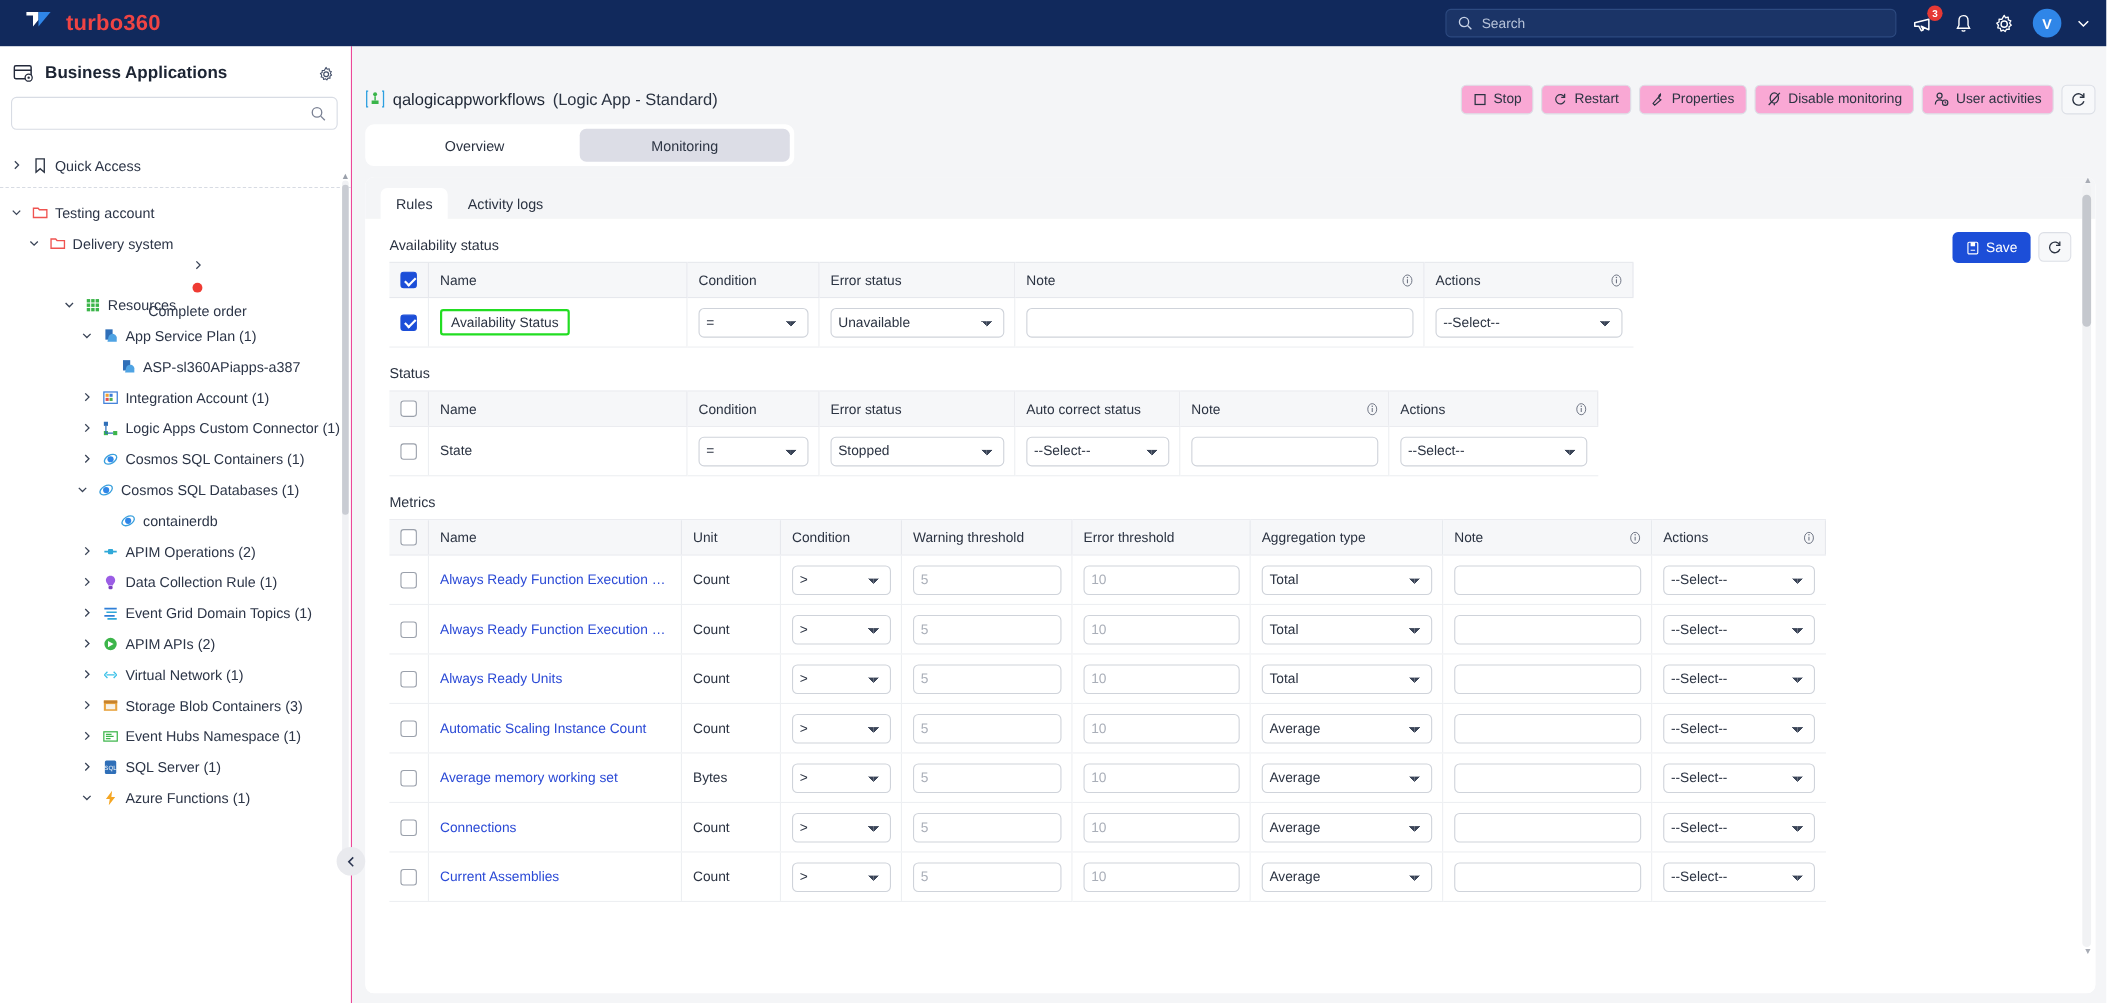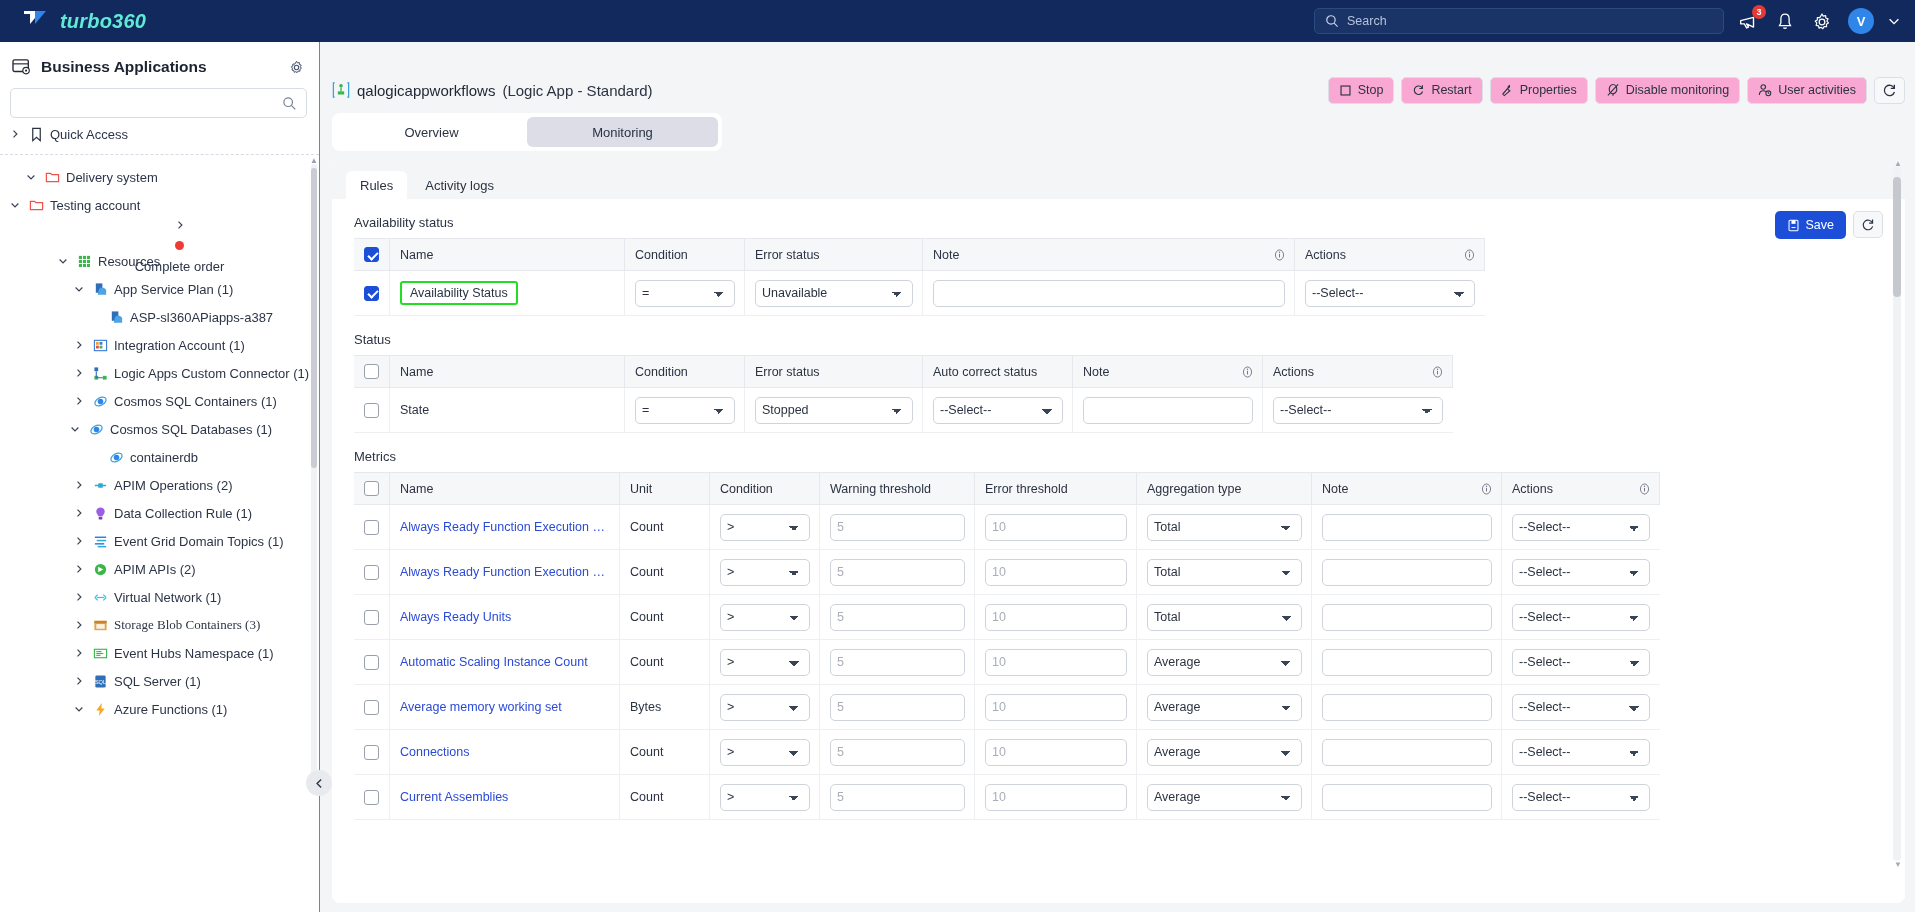--- a/index.html
+++ b/index.html
@@ -9,21 +9,21 @@
     background: #ffffff; overflow: hidden;
   }
   body { position: relative; }
 
   
   .topbar {
     height: 42px; background: #11295c; display: flex; align-items: center;
     padding: 0 14px; position: relative; z-index: 50;
   }
   .brand { display: flex; align-items: center; gap: 12px; padding-left: 8px; }
-  .brand-name { color: #5eead4; font-size: 20px; font-weight: bold; letter-spacing: .2px; font-style: italic; }
+  .brand-name { color: #ef4444; font-size: 20px; font-weight: bold; letter-spacing: .2px; }
   .topbar-right { margin-left: auto; display: flex; align-items: center; gap: 13px; }
   .search-box {
     width: 410px; height: 26px; background: #1b3467; border: 1px solid #2d4a80;
     border-radius: 5px; display: flex; align-items: center; gap: 8px; padding: 0 10px;
   }
   .search-box .ph { color: #b6c2d8; font-size: 12.5px; }
   .ic { display: inline-flex; align-items: center; justify-content: center; }
   .ic svg { display: block; }
   .topbar-icon { width: 24px; height: 24px; position: relative; cursor: pointer; }
   .badge {
@@ -49,21 +49,21 @@
     display: flex; align-items: center; gap: 9px; padding: 16px 14px 10px 12px;
   }
   .sb-title { font-size: 15.5px; color: #1c2433; font-weight: bold; }
   .sb-gear { margin-left: auto; color: #44506a; }
   .sb-search {
     margin: 2px 12px 0 10px; height: 30px; border: 1px solid #d8dce4; border-radius: 5px;
     display: flex; align-items: center; padding: 0 9px;
   }
   .sb-search .sp { flex: 1; }
   .sb-search .mag { color: #7b8294; }
-  .tree { margin-top: 2px; font-size: 13px; color: #2c3547; }
+  .tree { margin-top: 18px; font-size: 13px; color: #2c3547; }
   .tnode {
     display: flex; align-items: center; gap: 6px; height: 28px;
     padding-left: 8px; white-space: nowrap; cursor: pointer;
   }
   .caret { width: 14px; display: inline-flex; justify-content: center; color: #3a4457; flex: none; }
   .caret.empty { visibility: hidden; }
   .tico { width: 16px; height: 16px; flex: none; display: inline-flex; align-items: center; justify-content: center; }
   .tlabel { font-size: 13px; }
   .dot { width: 9px; height: 9px; border-radius: 50%; display: inline-block; }
   .divider-dash { border-top: 1px dashed #d7dbe3; margin: 6px 0 8px 0; }
@@ -267,45 +267,45 @@
             </svg>
           </span>
           <span class="tico">
             <svg width="15" height="15" viewBox="0 0 16 16">
               <path d="M4 1.5 L12 1.5 L12 14.5 L8 11 L4 14.5 Z" fill="none" stroke="#2b3342" stroke-width="1.3"></path>
             </svg>
           </span>
           <span class="tlabel">Quick Access</span>
         </div>
         <div class="divider-dash"></div>
+        <div class="tnode" style="padding-left: 8px;">
+          <span class="caret">
+            <svg width="12" height="12" viewBox="0 0 16 16">
+              <polyline points="3.5,6 8,10.5 12.5,6" fill="none" stroke="#3a4457" stroke-width="1.6"></polyline>
+            </svg>
+          </span>
+          <span class="tico">
+            <svg width="15" height="15" viewBox="0 0 16 16">
+              <path d="M1.5 3.5 L6 3.5 L7.3 5 L14.5 5 L14.5 12.5 L1.5 12.5 Z" fill="none" stroke="#ef5350" stroke-width="1.3"></path>
+            </svg>
+          </span>
+          <span class="tlabel">Testing account</span>
+        </div>
         <div class="tnode" style="padding-left: 24px;">
           <span class="caret">
             <svg width="12" height="12" viewBox="0 0 16 16">
               <polyline points="3.5,6 8,10.5 12.5,6" fill="none" stroke="#3a4457" stroke-width="1.6"></polyline>
             </svg>
           </span>
           <span class="tico">
             <svg width="15" height="15" viewBox="0 0 16 16">
               <path d="M1.5 3.5 L6 3.5 L7.3 5 L14.5 5 L14.5 12.5 L1.5 12.5 Z" fill="none" stroke="#ef5350" stroke-width="1.3"></path>
             </svg>
           </span>
           <span class="tlabel">Delivery system</span>
-        </div>
-        <div class="tnode" style="padding-left: 8px;">
-          <span class="caret">
-            <svg width="12" height="12" viewBox="0 0 16 16">
-              <polyline points="3.5,6 8,10.5 12.5,6" fill="none" stroke="#3a4457" stroke-width="1.6"></polyline>
-            </svg>
-          </span>
-          <span class="tico">
-            <svg width="15" height="15" viewBox="0 0 16 16">
-              <path d="M1.5 3.5 L6 3.5 L7.3 5 L14.5 5 L14.5 12.5 L1.5 12.5 Z" fill="none" stroke="#ef5350" stroke-width="1.3"></path>
-            </svg>
-          </span>
-          <span class="tlabel">Testing account</span>
         </div>
         <div class="tnode" style="padding-left: 40px; flex-direction: column;">
           <span class="caret">
             <svg width="12" height="12" viewBox="0 0 16 16">
               <polyline points="6,3.5 10.5,8 6,12.5" fill="none" stroke="#3a4457" stroke-width="1.6"></polyline>
             </svg>
           </span>
           <span class="tico">
             <span class="dot" style="background:#ef3b33"></span>
           </span>
@@ -492,21 +492,21 @@
             </svg>
           </span>
           <span class="tico">
             <svg width="15" height="15" viewBox="0 0 16 16">
               <path d="M2 8 L5 5 M2 8 L5 11 M14 8 L11 5 M14 8 L11 11" stroke="#39c0e8" stroke-width="1.3" fill="none"></path>
               <line x1="4" y1="8" x2="12" y2="8" stroke="#39c0e8" stroke-width="1.3"></line>
             </svg>
           </span>
           <span class="tlabel">Virtual Network (1)</span>
         </div>
-        <div class="tnode" style="padding-left: 72px; font-family: Liberation Serif, serif;">
+        <div class="tnode" style="padding-left: 72px;">
           <span class="caret">
             <svg width="12" height="12" viewBox="0 0 16 16">
               <polyline points="6,3.5 10.5,8 6,12.5" fill="none" stroke="#3a4457" stroke-width="1.6"></polyline>
             </svg>
           </span>
           <span class="tico">
             <svg width="15" height="15" viewBox="0 0 16 16">
               <rect x="1.5" y="3" width="13" height="10" fill="#e8a33d"></rect>
               <rect x="1.5" y="3" width="13" height="2.6" fill="#c7822b"></rect>
               <rect x="3.5" y="6.5" width="9" height="5" fill="#f7f2e8"></rect>

